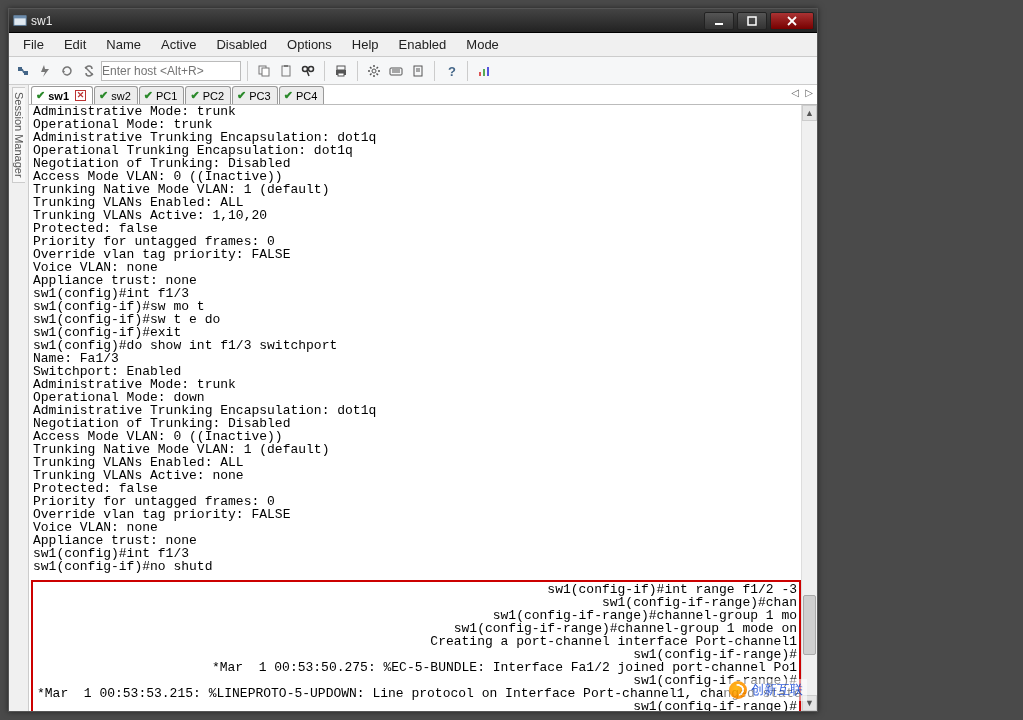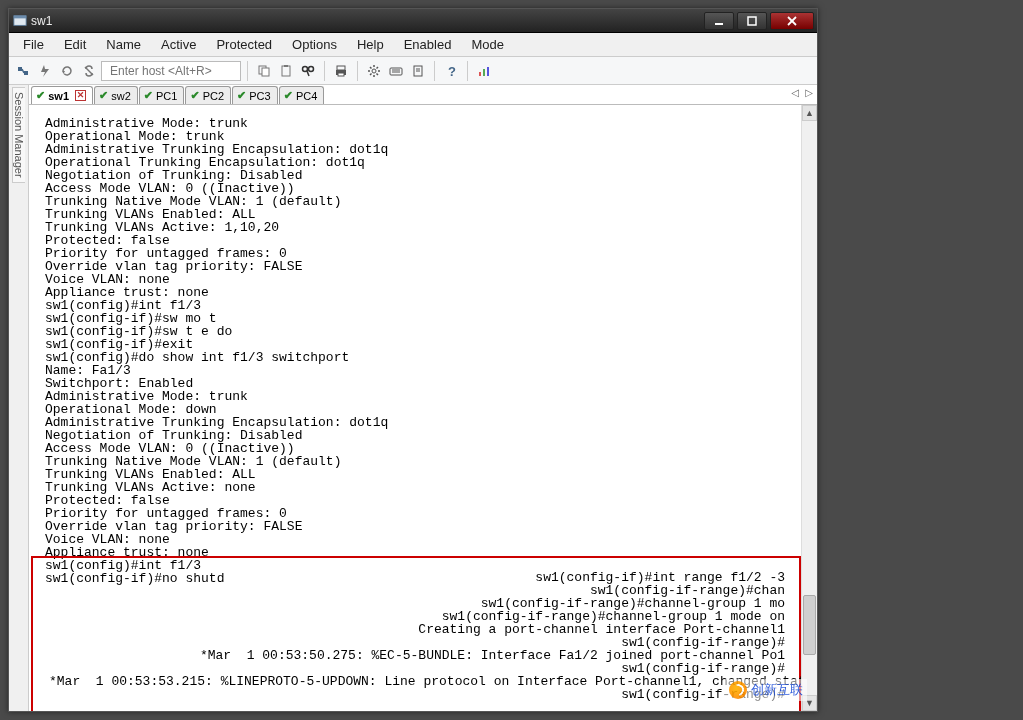--- a/index.html
+++ b/index.html
@@ -57,21 +57,21 @@
   }
   .toolbar .tbtn {
     width: 20px; height: 20px;
     display: flex; align-items: center; justify-content: center;
     color: #555; border-radius: 2px;
   }
   .toolbar .sep { width:1px; height:20px; background:#ccc; margin:0 4px; }
   .hostinput {
     width: 140px; height: 20px;
     border: 1px solid #bbb; background:#fff;
-    font-size: 12px; padding: 0 8px; color:#666;
+    font-size: 12px; padding: 0 0; color:#666;
   }
   .body-area {
     flex: 1; display: flex; overflow: hidden;
   }
   .leftbar {
     width: 20px;
     background: #f0f0f0;
     border-right: 1px solid #ccc;
     display: flex; flex-direction: column; align-items: center;
     padding-top: 2px;
@@ -118,21 +118,21 @@
   }
   .terminal-wrap {
     flex:1; position: relative; overflow: hidden;
     background: #fff; border-top: none;
   }
   .terminal {
     position: absolute; left: 2px; top: 0; right: 16px; bottom: 0;
     overflow: hidden;
   }
   pre.termtext {
-    margin: 12px; padding: 0 2px;
+    margin: 0; padding: 0 2px;
     font-family: "Consolas", "Courier New", monospace;
     font-size: 13px; line-height: 13px;
     white-space: pre;
     color: #000;
   }
   .redbox {
     border: 2px solid #cc0000;
     position: absolute;
     left: 0px;
     bottom: -4px;
@@ -196,21 +196,21 @@
           <line x1="9" y1="1" x2="1" y2="9" stroke="#fff" stroke-width="1.8"></line>
         </svg>
       </div>
   </div>
 
   <div class="menubar">
     <span class="menuitem">File</span>
     <span class="menuitem">Edit</span>
     <span class="menuitem">Name</span>
     <span class="menuitem">Active</span>
-    <span class="menuitem">Protected</span>
+    <span class="menuitem">Disabled</span>
     <span class="menuitem">Options</span>
     <span class="menuitem">Help</span>
     <span class="menuitem">Enabled</span>
     <span class="menuitem">Mode</span>
   </div>
 
   <div class="toolbar">
     <div class="tbtn">
         <svg width="14" height="14" viewBox="0 0 14 14">
           <rect x="2" y="3" width="4" height="4" fill="#468"></rect>

